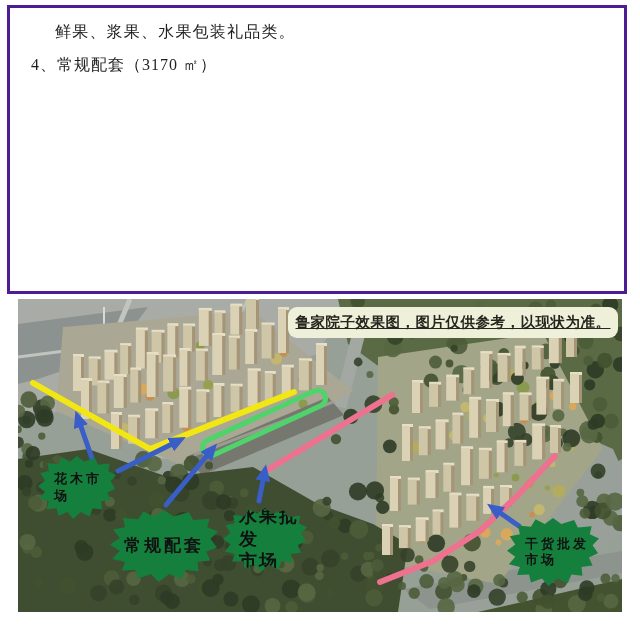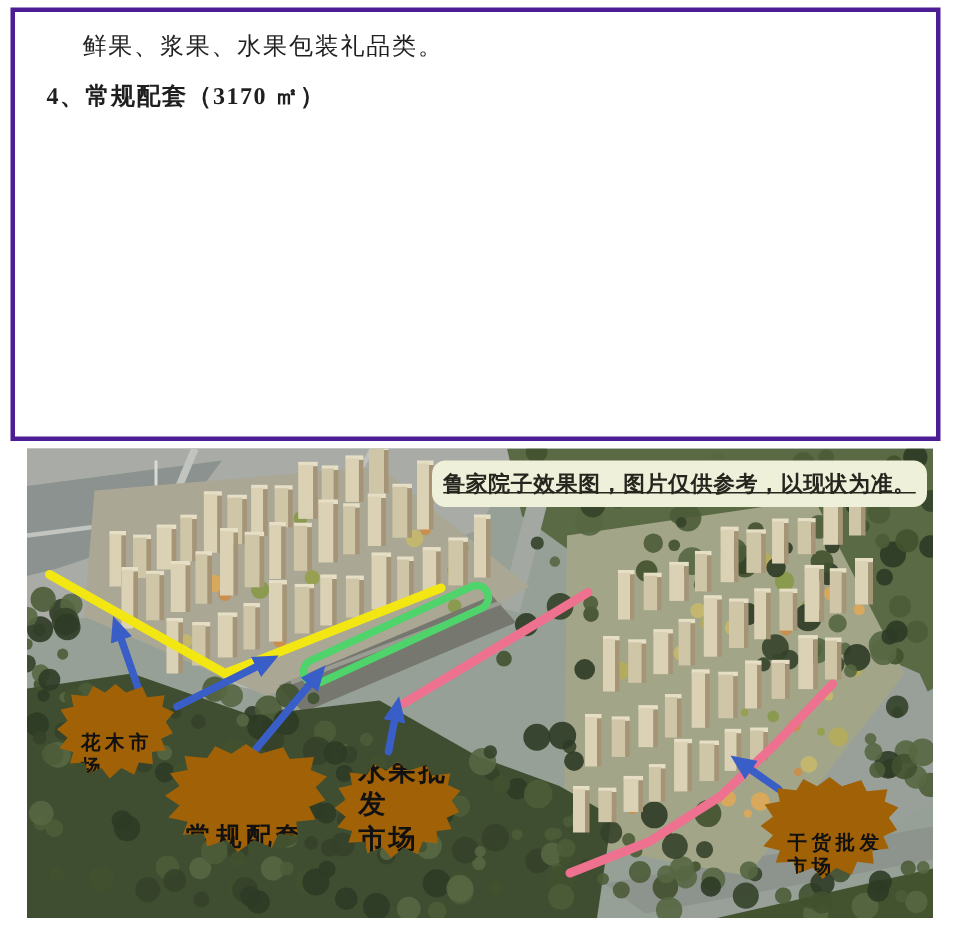--- a/index.html
+++ b/index.html
@@ -5,47 +5,47 @@
   html,body{margin:0;padding:0;background:#ffffff;}
   .page{position:relative;width:640px;height:624px;background:#ffffff;overflow:hidden;
         font-family:"Liberation Serif","DejaVu Serif",serif;color:#1f1f1f;}
 
   
   .doc-box{position:absolute;left:7px;top:5px;width:620px;height:289px;
            border:3px solid #4c1d95;box-sizing:border-box;
            padding:7px 13px 0 13px;font-size:16px;line-height:33px;letter-spacing:1.2px;}
   .doc-box p{margin:0;text-align:justify;}
   .p-indent{text-indent:2em;}
-  .doc-heading{font-weight:bold;text-indent:0.5em;letter-spacing:1px;}
+  .doc-heading{font-weight:normal;text-indent:0.5em;letter-spacing:1px;}
 
   
   .figure{position:absolute;left:18px;top:299px;width:604px;height:313px;overflow:hidden;
           background:#97a096;}
   .figure svg{position:absolute;left:0;top:0;}
 
   .rt-yellow{fill:none;stroke:var(--route-yellow,#f2e712);stroke-width:6;stroke-linecap:round;stroke-linejoin:round;}
   .rt-green{fill:none;stroke:var(--route-green,#4fd36b);stroke-width:5;}
   .rt-pink{fill:none;stroke:var(--route-pink,#ef7190);stroke-width:6;stroke-linecap:round;stroke-linejoin:round;}
   .arrow{fill:none;stroke:var(--arrow-blue,#3a5ec7);stroke-width:5;stroke-linecap:round;}
   .arrowhead{fill:var(--arrow-blue,#3a5ec7);}
 
   .caption-box{position:absolute;left:270px;top:8px;width:330px;height:31px;
                background:var(--caption-bg,#eff0da);border-radius:9px;z-index:5;
                display:flex;align-items:center;justify-content:center;
                font-weight:bold;font-size:14.5px;letter-spacing:0.5px;
                color:var(--caption-text,#26261f);white-space:nowrap;text-decoration:underline;}
 
-  .burst{position:absolute;background:#a16207;z-index:6;
-         display:flex;flex-direction:column;justify-content:flex-end;
+  .burst{position:absolute;background:#15803d;z-index:6;
+         display:flex;flex-direction:column;justify-content:center;
          font-family:"Liberation Sans","DejaVu Sans",sans-serif;
          font-weight:bold;color:#111111;
          clip-path:polygon(50% 0%,59% 9%,73% 3%,77% 14%,92% 12%,90% 24%,100% 30%,93% 40%,99% 52%,89% 58%,93% 70%,81% 72%,82% 85%,70% 83%,66% 96%,55% 89%,45% 100%,38% 89%,26% 95%,24% 83%,11% 84%,14% 72%,2% 68%,9% 57%,0% 48%,9% 39%,3% 27%,14% 24%,12% 11%,26% 13%,31% 2%,41% 9%);}
   .burst span{display:block;line-height:1.25;}
   .b-huamu{left:20px;top:157px;width:78px;height:63px;font-size:13px;letter-spacing:3px;padding-left:16px;box-sizing:border-box;}
-  .b-changgui{left:92px;top:197px;width:108px;height:72px;font-size:17px;letter-spacing:3px;text-align:center;}
+  .b-changgui{left:92px;top:211px;width:108px;height:72px;font-size:17px;letter-spacing:3px;text-align:center;}
   .b-shuiguo{left:205px;top:209px;width:84px;height:64px;font-size:18px;letter-spacing:2px;padding-left:16px;box-sizing:border-box;font-family:Liberation Mono, monospace;}
   .b-ganhuo{left:489px;top:219px;width:92px;height:68px;font-size:13px;letter-spacing:3px;padding-left:18px;box-sizing:border-box;}
 </style>
 </head>
 <body>
 
 <div class="page">
 
   <div class="doc-box">
     <p class="p-indent">鲜果、浆果、水果包装礼品类。</p>

